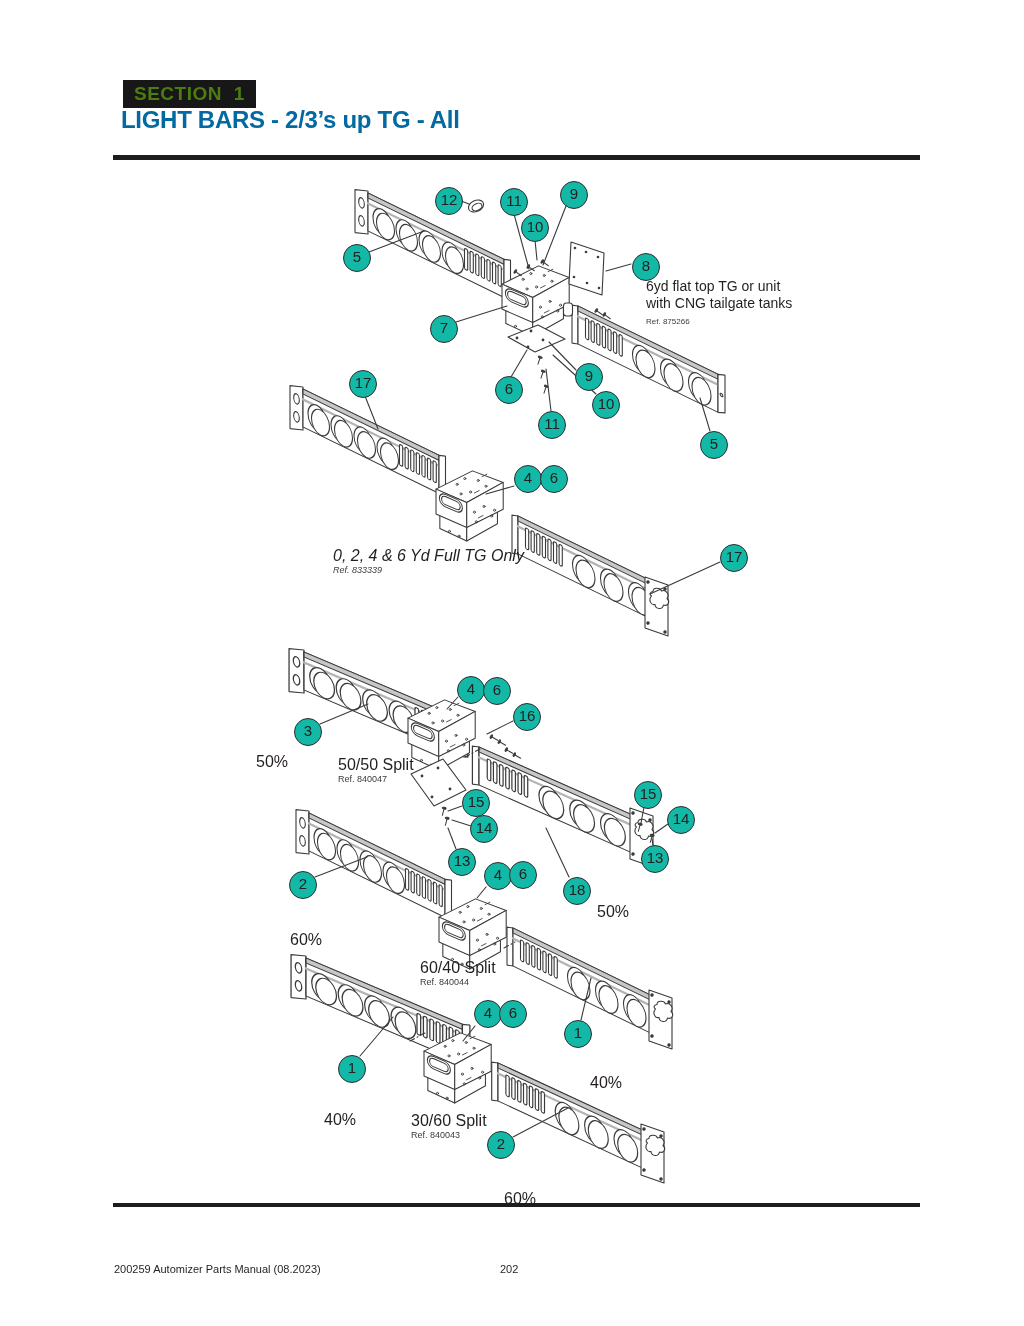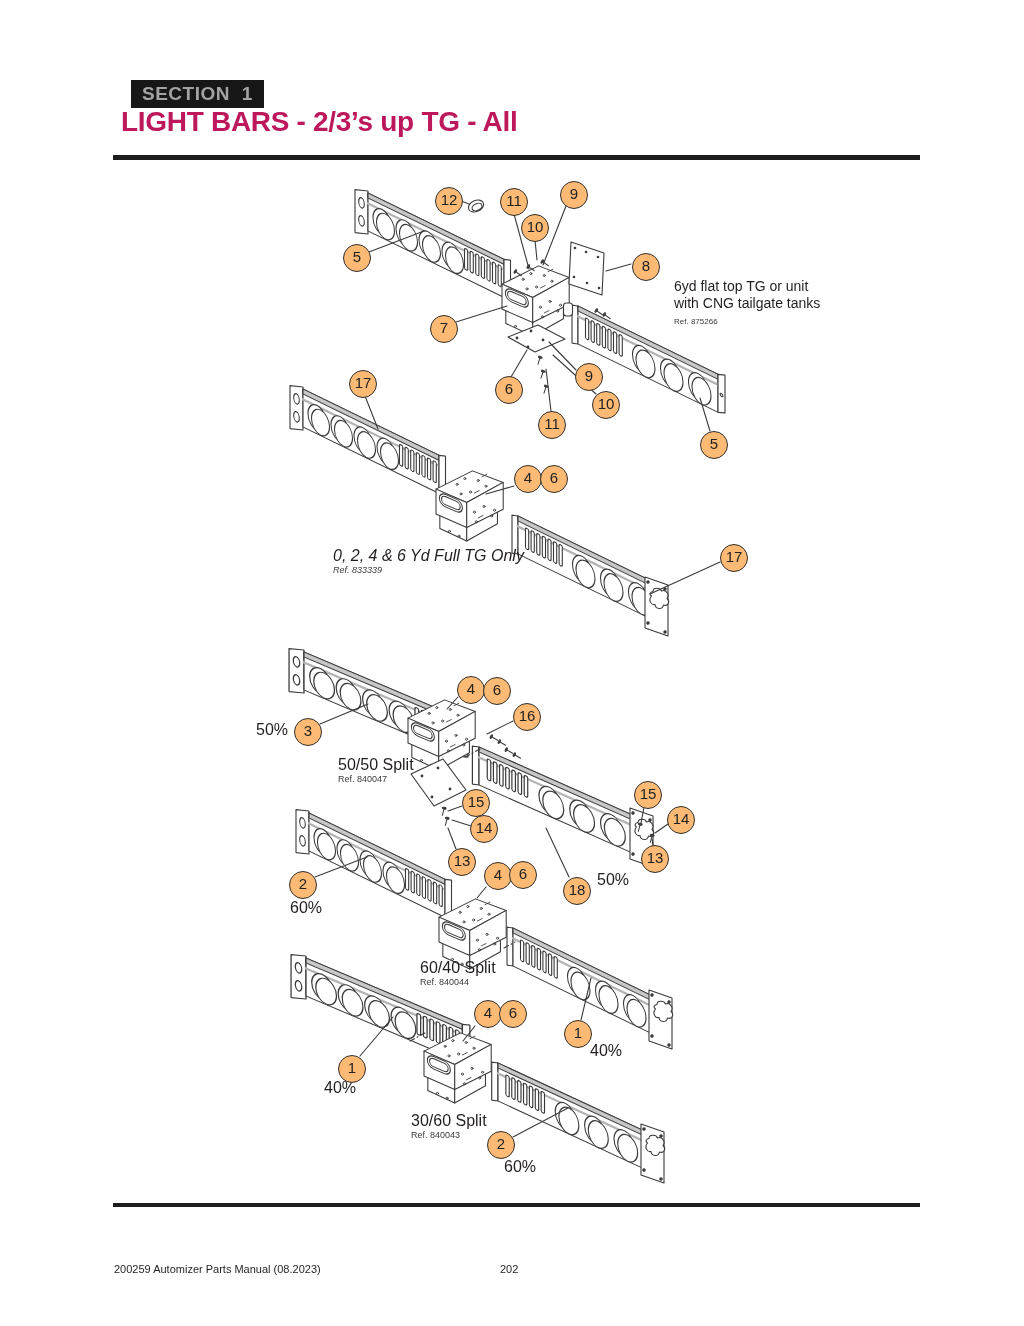--- a/index.html
+++ b/index.html
@@ -1,29 +1,29 @@
 <!DOCTYPE html>
 <html><head>
 <meta charset="utf-8">
 <style>
   html,body{margin:0;padding:0;background:#ffffff;}
   .page{position:relative;width:1024px;height:1326px;background:#fff;overflow:hidden;
         font-family:"Liberation Sans",sans-serif;color:#231f20;}
-  .badge{position:absolute;left:123px;top:80px;height:28px;background:#171717;color:#a3a3a3;
-         font-size:19px;font-weight:bold;line-height:28px;padding:0 11px;letter-spacing:.5px;word-spacing:6px;margin-left:8px;}
-  .title{position:absolute;left:121px;top:106px;font-size:28px;font-weight:bold;letter-spacing:-0.3px;color:#be185d;}
+  .badge{position:absolute;left:123px;top:80px;height:28px;background:#171717;color:#4d7c0f;
+         font-size:19px;font-weight:bold;line-height:28px;padding:0 11px;letter-spacing:.5px;word-spacing:6px;}
+  .title{position:absolute;left:121px;top:106px;font-size:24px;font-weight:bold;letter-spacing:-0.3px;color:#0369a1;}
   .rule{position:absolute;left:113px;width:807px;background:#1d1d1d;}
   .rule.top{top:155px;height:5px;}
   .rule.bottom{top:1203px;height:4px;}
   .diagram{position:absolute;left:0;top:0;width:1024px;height:1326px;}
   .diagram svg{position:absolute;left:0;top:0;}
   .callout{position:absolute;width:26px;height:26px;border:1.7px solid #2f2f2f;border-radius:50%;
-           background:#fdba74;font-size:15px;line-height:24px;text-align:center;color:#222;z-index:5;}
-  .percent{position:absolute;font-size:16px;color:#231f20;z-index:4;}
-  .note{position:absolute;left:646px;top:278px;width:160px;font-size:14px;line-height:17px;z-index:4;margin-left:28px;}
+           background:#14b8a6;font-size:15px;line-height:24px;text-align:center;color:#222;z-index:5;}
+  .percent{position:absolute;font-size:16px;color:#231f20;z-index:4;margin-top:32px;}
+  .note{position:absolute;left:646px;top:278px;width:160px;font-size:14px;line-height:17px;z-index:4;}
   .note .ref{font-size:8px;width:130px;margin-top:1px;color:#3a3a3a;}
   .dlabel{position:absolute;z-index:4;}
   .dlabel .lab{font-size:16px;line-height:18px;}
   .dlabel .ref{font-size:9px;line-height:11px;color:#3a3a3a;}
   .footer-left{position:absolute;left:114px;top:1263px;font-size:11px;}
   .footer-page{position:absolute;left:500px;top:1263px;font-size:11px;}
 </style>
 </head>
 <body>
 

